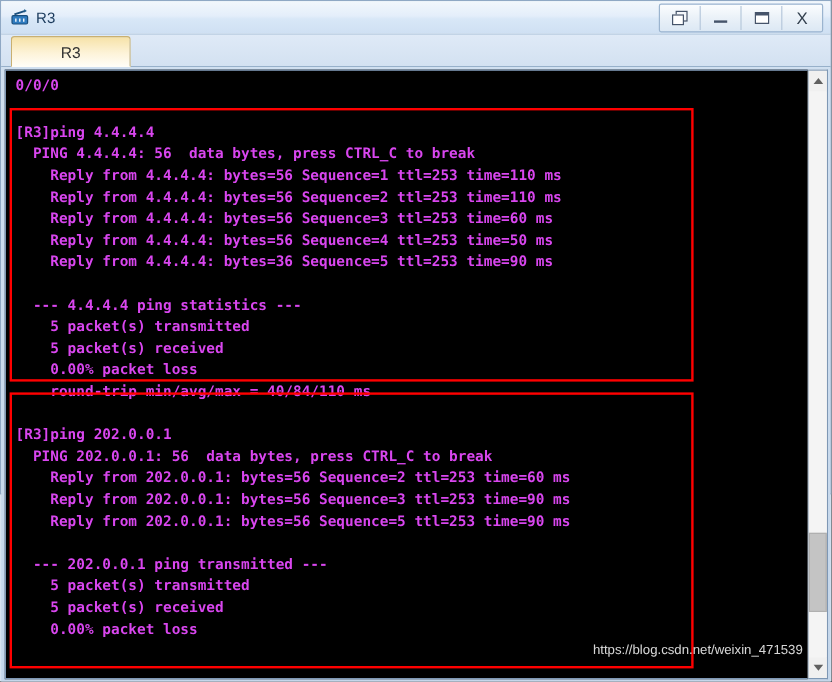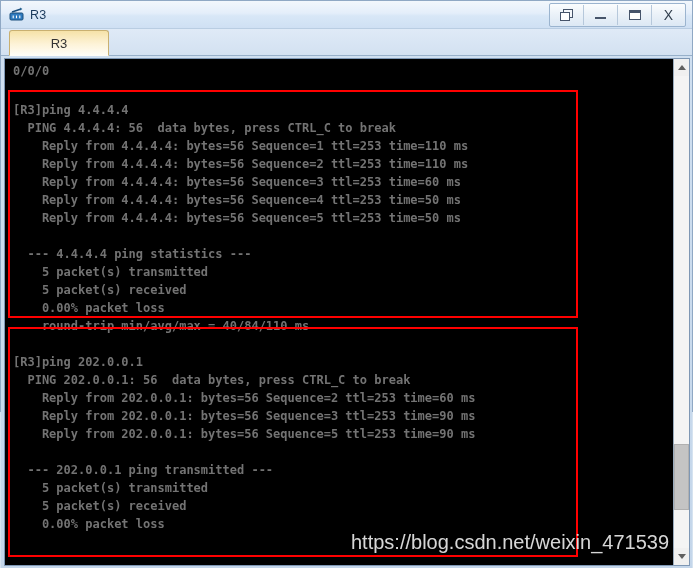--- a/index.html
+++ b/index.html
@@ -158,21 +158,21 @@
     font-family: "DejaVu Sans Mono", "Liberation Mono", monospace;
     font-size: 12px;
     line-height: 18px;
     color: #c8c800;
   }
 
   .term-line {
     white-space: pre;
     padding-left: 8px;
     height: 18px;
-    color: #737373;
+    color: #d946ef;
     font-weight: bold;
     letter-spacing: 0px;
   }
   .term-line.blank { color: transparent; }
 
   .status-line {
     padding-top: 3px;
     height: 21px;
   }
 
@@ -183,21 +183,21 @@
     pointer-events: none;
   }
   #redbox-1 { left: 3px; top: 31px;  width: 570px; height: 228px; }
   #redbox-2 { left: 3px; top: 268px; width: 570px; height: 230px; }
 
   .watermark {
     position: absolute;
     right: 4px;
     bottom: 14px;
     font-family: "Liberation Sans", sans-serif;
-    font-size: 20px;
+    font-size: 11px;
     color: #e9e9e9;
     opacity: 0.92;
     white-space: nowrap;
     letter-spacing: 0px;
     pointer-events: none;
   }
 
   
   .scrollbar {
     width: 17px;
@@ -288,21 +288,21 @@
       <div class="term-line status-line">0/0/0</div>
 
       <div id="terminal-lines">
           <div class="term-line blank">&nbsp;</div>
           <div class="term-line">[R3]ping 4.4.4.4</div>
           <div class="term-line">  PING 4.4.4.4: 56  data bytes, press CTRL_C to break</div>
           <div class="term-line">    Reply from 4.4.4.4: bytes=56 Sequence=1 ttl=253 time=110 ms</div>
           <div class="term-line">    Reply from 4.4.4.4: bytes=56 Sequence=2 ttl=253 time=110 ms</div>
           <div class="term-line">    Reply from 4.4.4.4: bytes=56 Sequence=3 ttl=253 time=60 ms</div>
           <div class="term-line">    Reply from 4.4.4.4: bytes=56 Sequence=4 ttl=253 time=50 ms</div>
-          <div class="term-line">    Reply from 4.4.4.4: bytes=56 Sequence=5 ttl=253 time=50 ms</div>
+          <div class="term-line">    Reply from 4.4.4.4: bytes=36 Sequence=5 ttl=253 time=90 ms</div>
           <div class="term-line blank">&nbsp;</div>
           <div class="term-line">  --- 4.4.4.4 ping statistics ---</div>
           <div class="term-line">    5 packet(s) transmitted</div>
           <div class="term-line">    5 packet(s) received</div>
           <div class="term-line">    0.00% packet loss</div>
           <div class="term-line">    round-trip min/avg/max = 40/84/110 ms</div>
           <div class="term-line blank">&nbsp;</div>
           <div class="term-line">[R3]ping 202.0.0.1</div>
           <div class="term-line">  PING 202.0.0.1: 56  data bytes, press CTRL_C to break</div>
           <div class="term-line">    Reply from 202.0.0.1: bytes=56 Sequence=2 ttl=253 time=60 ms</div>

